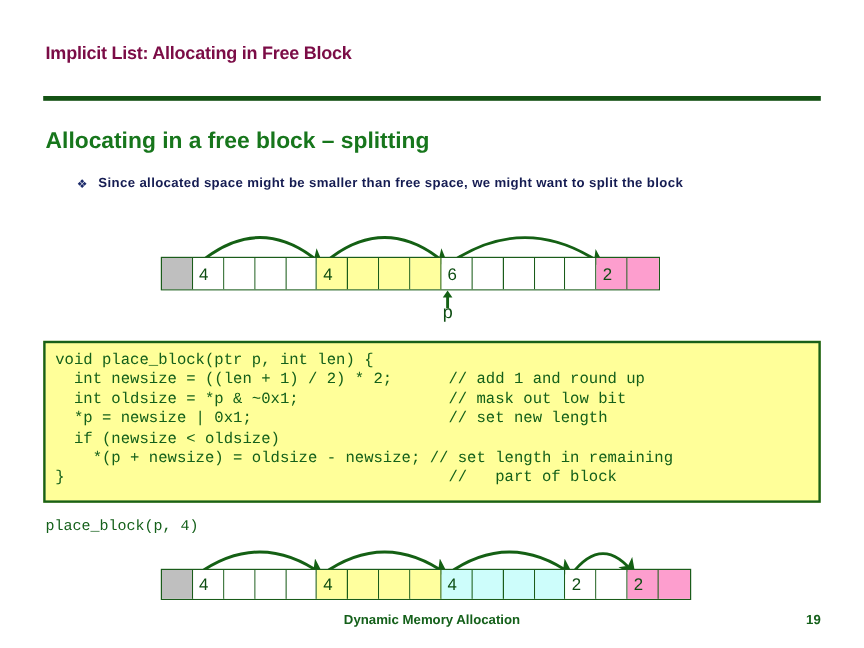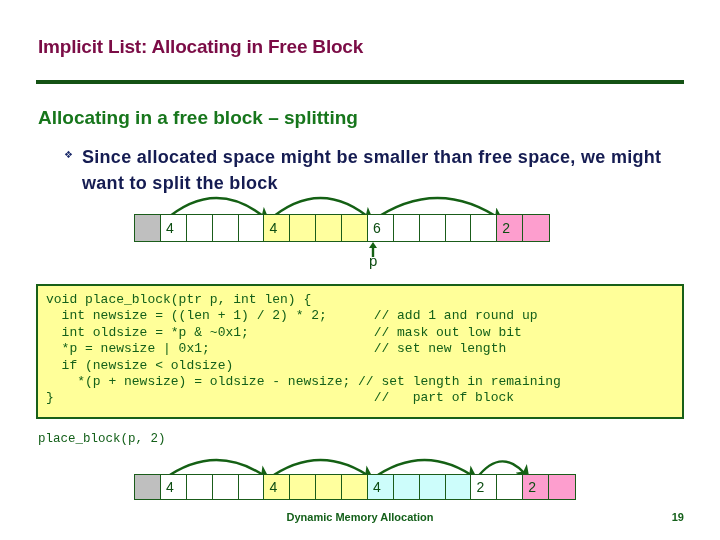--- a/index.html
+++ b/index.html
@@ -17,21 +17,21 @@
   .slide {
     position: absolute;
     inset: 0;
   }
 
   
   .title {
     position: absolute;
     left: 38px;
     top: 36px;
-    font-size: 19px;
+    font-size: 15px;
     font-weight: bold;
     color: #7b0c46;
     letter-spacing: -0.2px;
     white-space: nowrap;
   }
   .title-rule {
     position: absolute;
     left: 36px;
     top: 80px;
     width: 648px;
@@ -61,24 +61,24 @@
     align-items: flex-start;
   }
   .bullet-mark {
     color: #1d2c6b;
     font-size: 10px;
     line-height: 22px;
     margin-right: 9px;
     flex: 0 0 auto;
   }
   .bullet-text {
-    font-size: 18px;
+    font-size: 11px;
     font-weight: bold;
     color: #151c52;
-    line-height: 26px;
+    line-height: 18px;
     letter-spacing: 0.3px;
   }
 
   
   .diagram {
     position: absolute;
   }
   .cells {
     position: absolute;
     display: flex;
@@ -210,21 +210,21 @@
   <div class="codebox">
     <pre>void place_block(ptr p, int len) {
   int newsize = ((len + 1) / 2) * 2;      // add 1 and round up
   int oldsize = *p &amp; ~0x1;                // mask out low bit
   *p = newsize | 0x1;                     // set new length
   if (newsize &lt; oldsize)
     *(p + newsize) = oldsize - newsize; // set length in remaining
 }                                         //   part of block</pre>
   </div>
 
-  <div class="call-label">place_block(p, 2)</div>
+  <div class="call-label">place_block(p, 4)</div>
 
   <div class="diagram" id="diagram-after" style="left:134px; top:458px; width:450px; height:45px;">
     <svg class="arcs" id="arcs-after" width="450" height="22">
         <defs>
           <marker id="arcs-after-head" markerWidth="7" markerHeight="7" refX="5.5" refY="3" orient="auto">
             <path d="M0,0 L6,3 L0,6 L1.6,3 Z" fill="#146014"></path>
           </marker>
         </defs>
         <path d="M30,21 Q82.5,-17 135,21" fill="none" stroke="#146014" stroke-width="2.4" marker-end="url(#arcs-after-head)"></path>
         <path d="M134,21 Q186.5,-17 239,21" fill="none" stroke="#146014" stroke-width="2.4" marker-end="url(#arcs-after-head)"></path>

